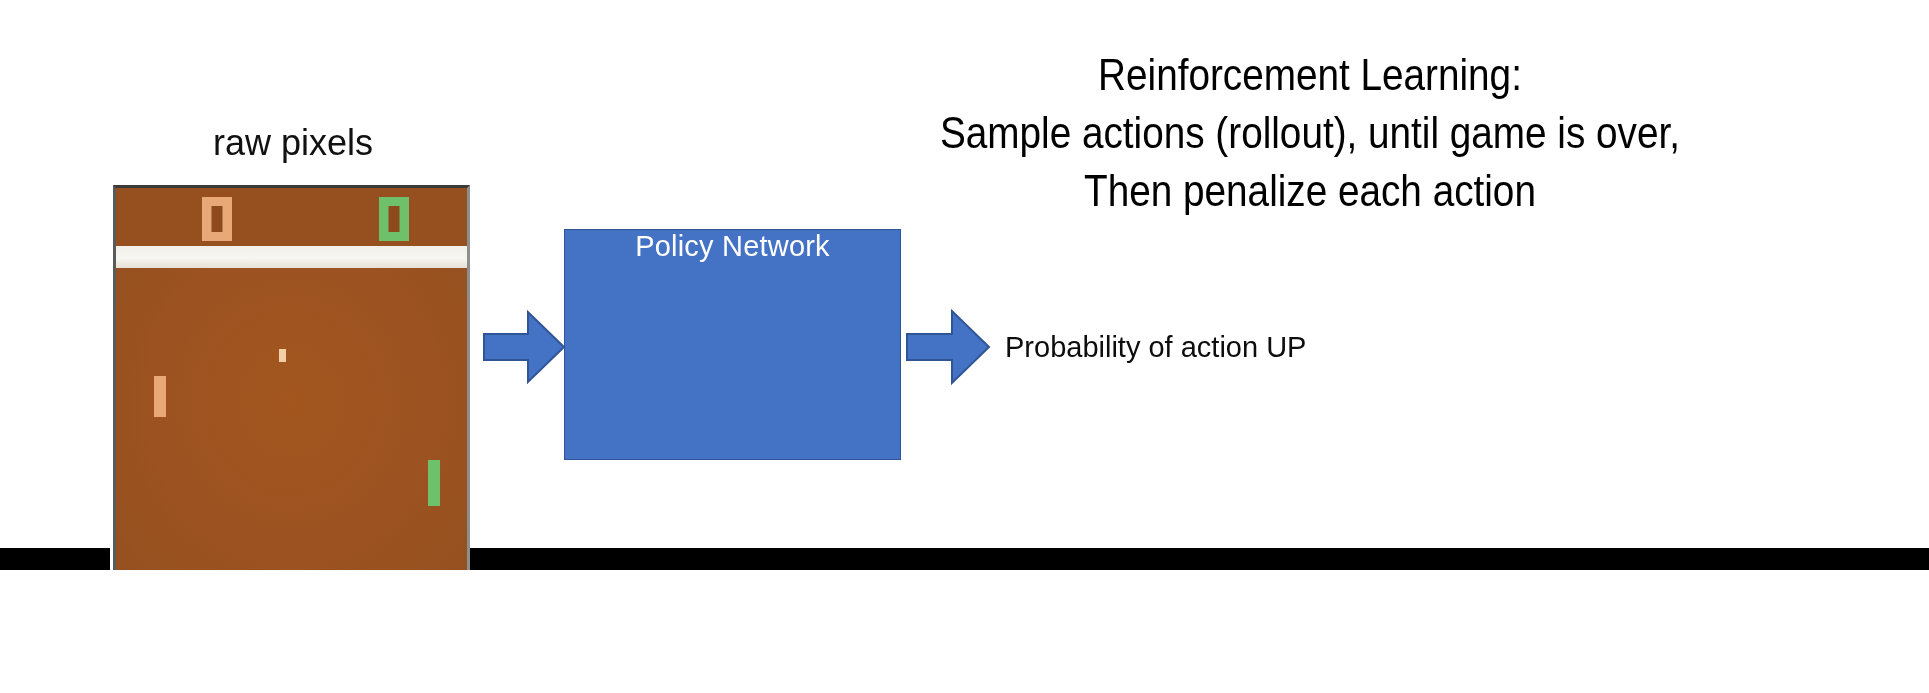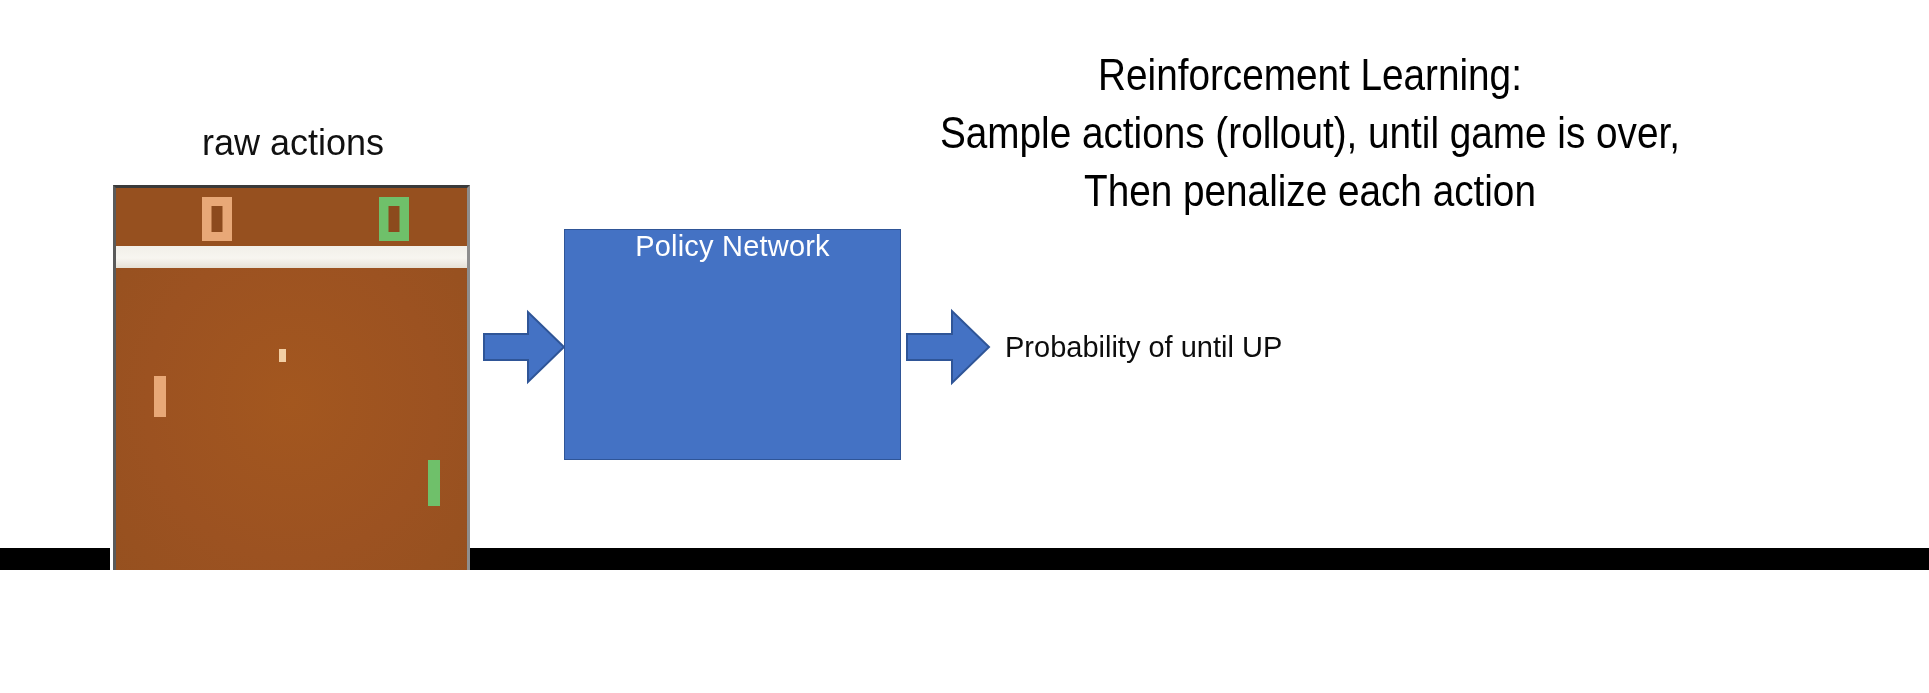--- a/index.html
+++ b/index.html
@@ -189,21 +189,21 @@
 <body>
 
 <div id="slide">
 
   <div id="heading">
     <span class="hline">Reinforcement Learning:</span>
     <span class="hline">Sample actions (rollout), until game is over,</span>
     <span class="hline">Then penalize each action</span>
   </div>
 
-  <div id="raw-pixels-label">raw actions</div>
+  <div id="raw-pixels-label">raw pixels</div>
 
   <div id="pong-frame">
     <div id="pong-playfield"></div>
     <div id="pong-score-band"></div>
 
     <div class="score" id="score-left">
       <span class="score-inner"></span>
     </div>
     <div class="score" id="score-right">
       <span class="score-inner"></span>
@@ -221,18 +221,18 @@
   </svg>
 
   <div id="policy-box">
     <span id="policy-box-label">Policy Network</span>
   </div>
 
   <svg id="arrow-out" class="arrow-svg" viewBox="0 0 86 80">
     <polygon points="2,27 47,27 47,4 84,40 47,76 47,53 2,53" fill="#4472c4" stroke="#2f5597" stroke-width="2" stroke-linejoin="miter"></polygon>
   </svg>
 
-  <div id="output-label">Probability of until UP</div>
+  <div id="output-label">Probability of action UP</div>
 
   <div class="black-bar" id="black-bar-left"></div>
   <div class="black-bar" id="black-bar-right"></div>
 
 </div>
 
 </body></html>

